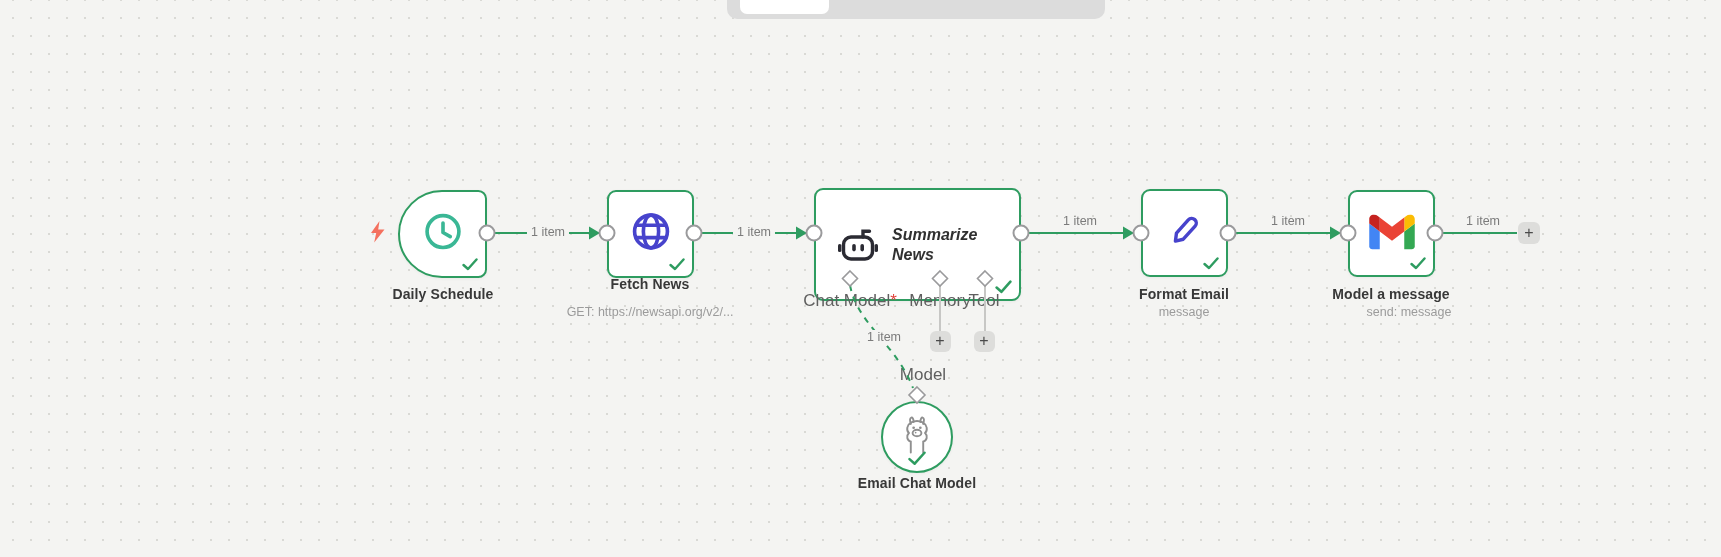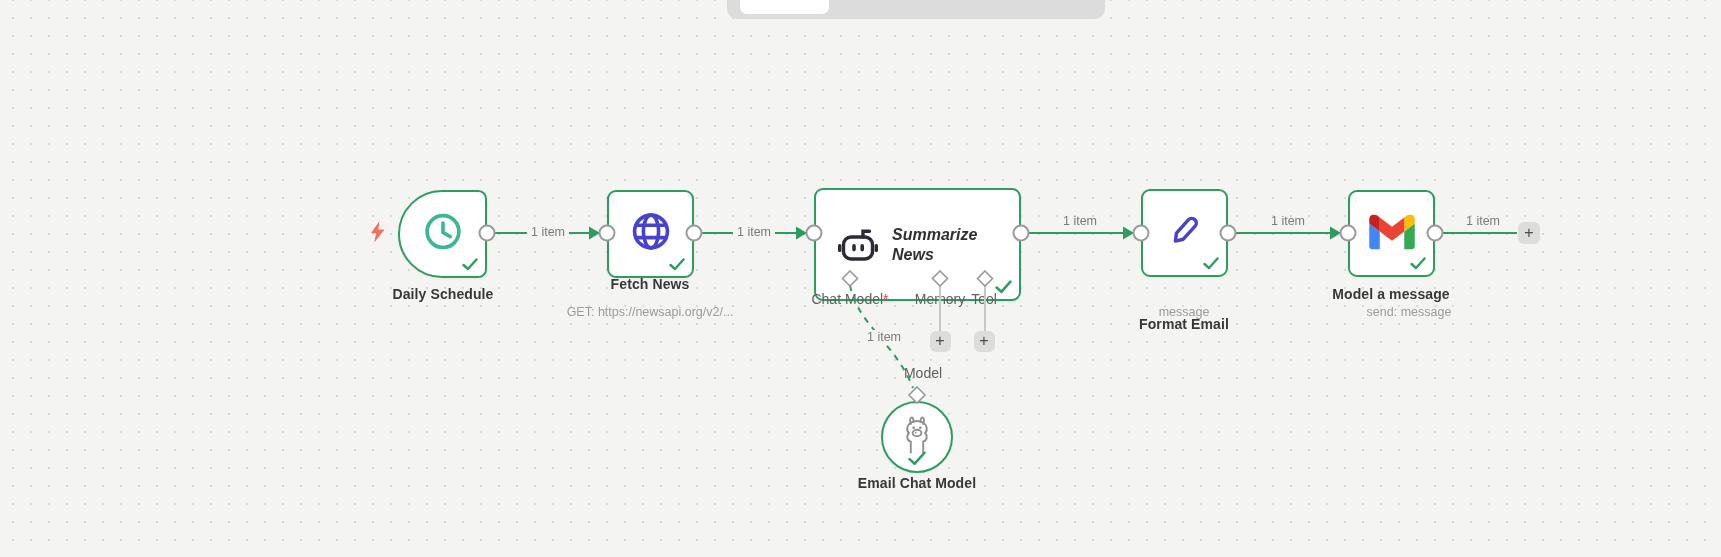--- a/index.html
+++ b/index.html
@@ -27,21 +27,21 @@
   .agent-title{position:absolute;left:76px;top:50%;transform:translateY(-50%);
                font-size:16px;font-weight:600;color:#303030;line-height:1.28;width:112px;}
   .agent-icon{position:absolute;left:20px;top:50%;transform:translateY(-50%);}
   
   .node-circle{border-radius:50%;}
   
   .conn-label{position:absolute;transform:translateX(-50%);font-size:12.5px;color:#7b7b7b;
               white-space:nowrap;z-index:4;}
   .conn-label.online{background:#f4f4f2;padding:0 4px;}
   
-  .port-label{position:absolute;transform:translateX(-50%);font-size:14px;color:#5f5f5f;
+  .port-label{position:absolute;transform:translateX(-50%);font-size:17px;color:#5f5f5f;
               white-space:nowrap;z-index:3;}
   .required{color:#e0423c;}
   
   .plus-btn{position:absolute;background:#dddddb;border-radius:6px;color:#4a4a4a;
             display:flex;align-items:center;justify-content:center;z-index:4;cursor:pointer;
             font-size:16px;line-height:1;font-weight:400;}
   .plus-sm{width:21px;height:21px;}
   
   #overlay{position:absolute;left:0;top:0;z-index:3;pointer-events:none;}
   
@@ -110,21 +110,21 @@
   <div class="node node-square" style="left:1141px;top:189px;width:87px;height:88px;">
     <svg class="node-icon" width="42" height="42" viewBox="0 0 44 44">
       <g transform="rotate(42 22 22)" fill="none" stroke="#4743cc" stroke-width="3.6" stroke-linejoin="round">
         <path d="M17.2,30 V11.5 a4.8,4.8 0 0 1 9.6,0 V30 L22,37 Z"></path>
       </g>
     </svg>
     <svg class="node-check" width="16" height="13" viewBox="0 0 16 13">
       <polyline points="1.5,7 6,11 14.5,1.5" fill="none" stroke="#2e9c60" stroke-width="2.4" stroke-linecap="round" stroke-linejoin="round"></polyline>
     </svg>
   </div>
-  <div class="node-label" style="left:1184px;top:286px;margin-top:30px;">Format Email</div>
+  <div class="node-label" style="left:1184px;top:286px;">Format Email</div>
   <div class="node-sublabel" style="left:1184px;top:305px;">message</div>
 
   <div class="node node-square" style="left:1348px;top:190px;width:87px;height:87px;">
     <svg class="node-icon" width="46" height="35" viewBox="0 0 52 40">
       <path fill="#4285f4" d="M3.5,40 H12 V19.5 L0,10.5 V36.5 C0,38.4 1.6,40 3.5,40 Z"></path>
       <path fill="#34a853" d="M40,40 H48.5 C50.4,40 52,38.4 52,36.5 V10.5 L40,19.5 Z"></path>
       <path fill="#fbbc04" d="M40,3.5 V19.5 L52,10.5 V5.3 C52,0.9 47,-1.6 43.5,1.1 Z"></path>
       <path fill="#ea4335" d="M12,19.5 V3.5 L26,14 40,3.5 V19.5 L26,30 Z"></path>
       <path fill="#c5221f" d="M0,5.3 V10.5 L12,19.5 V3.5 L8.5,1.1 C5,-1.6 0,0.9 0,5.3 Z"></path>
     </svg>

